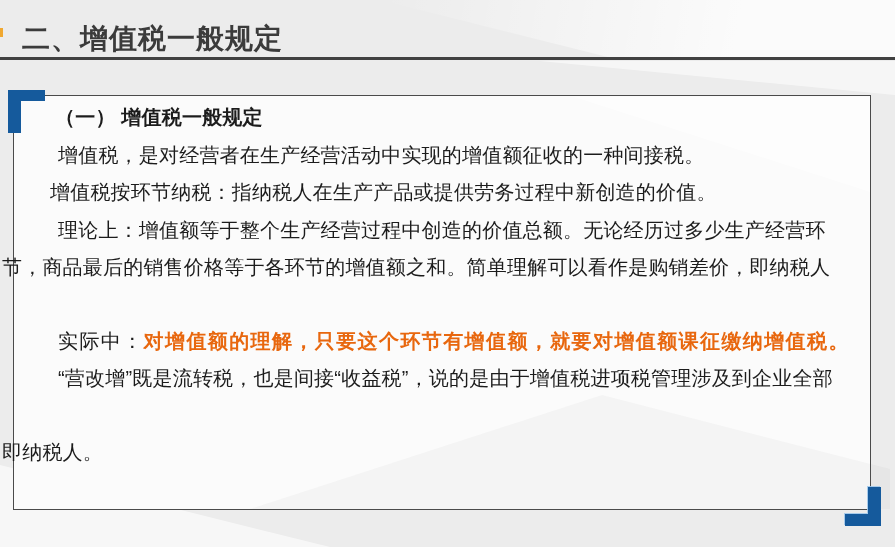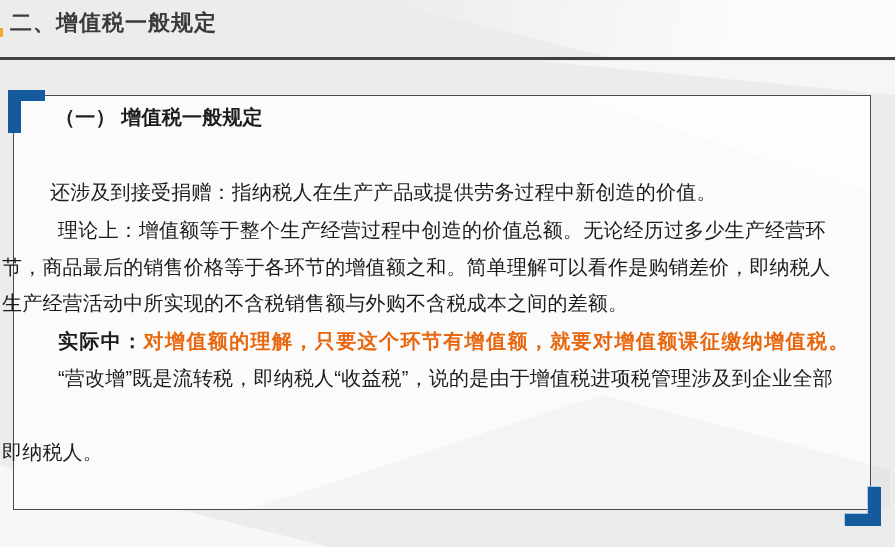--- a/index.html
+++ b/index.html
@@ -16,43 +16,43 @@
         background:rgba(255,255,255,.55); clip-path:polygon(0 0,100% 0,100% 100%); }
   .f4 { left:0; top:430px; width:330px; height:117px;
         background:rgba(255,255,255,.6); clip-path:polygon(0 30%,100% 100%,0 100%); }
   .f3 { left:250px; top:395px; width:640px; height:114px;
         background:rgba(120,120,120,.05); clip-path:polygon(0 100%,55% 0,100% 65%,100% 100%); }
   .f5 { left:500px; top:97px; width:370px; height:95px;
         background:rgba(255,255,255,.5); clip-path:polygon(20% 0,100% 0,100% 100%); }
 
   .title-marker { position:absolute; left:0; top:28px; width:3px; height:9px;
         background:var(--title_marker_yellow, #f0a830); }
-  .slide-title { position:absolute; left:10px; top:8px; margin:0;
-        font-size:22px; font-weight:bold; letter-spacing:1px;
+  .slide-title { position:absolute; left:10px; top:8px; margin:12px;
+        font-size:28px; font-weight:bold; letter-spacing:1px;
         color:var(--title_text, #3b3b3b); }
   .divider { position:absolute; top:57px; left:0; width:895px; height:3px;
         background:var(--divider, #414141); }
 
   .content-box { position:absolute; left:13px; top:95px; width:858px; height:415px;
         background:var(--box_bg, #fbfbfb);
         border:1.5px solid var(--box_border, #4a4a4a); box-sizing:border-box; }
 
   .bracket-tl { position:absolute; left:8px; top:90px; width:37px; height:43px;
         border-top:11px solid var(--accent_blue, #155a9c);
         border-left:13px solid var(--accent_blue, #155a9c); box-sizing:border-box; }
   .bracket-br { position:absolute; left:845px; top:487px; width:36px; height:39px;
         border-bottom:12px solid var(--accent_blue, #155a9c);
         border-right:13px solid var(--accent_blue, #155a9c); box-sizing:border-box;
         filter:drop-shadow(-1px -1px 0 rgba(160,200,235,.9)); }
 
   .text-layer { position:absolute; left:0; top:0; width:895px; height:547px; }
   .ln { position:absolute; white-space:nowrap; font-size:20px; letter-spacing:.2px;
         color:var(--body_text, #1c1c1c); }
   .heading { font-weight:bold; }
-  .em-prefix { font-weight:bold; }
+  .em-prefix { font-weight:normal; }
   .em-orange { font-weight:bold; color:var(--highlight_orange, #e8670e); }
   .emphasis { letter-spacing:1.4px; }
 </style>
 </head>
 <body>
 
 <div class="slide">
   <div class="facet f1"></div>
   <div class="facet f2"></div>
   <div class="facet f4"></div>
@@ -64,29 +64,29 @@
   <section class="content-box"></section>
   <div class="facet f3"></div>
   <div class="facet f5"></div>
 
   <span class="bracket-tl"></span>
   <span class="bracket-br"></span>
 
   <div class="text-layer">
     <div class="ln heading" style="top:104px; left:55px;">（一） 增值税一般规定</div>
 
+    <div class="ln" style="top:142px; left:58px;">增值税，是对经营者在生产经营活动中实现的增值额征收的一种间接税。</div>
 
-    <div class="ln" style="top:179px; left:50px;">还涉及到接受捐赠：指纳税人在生产产品或提供劳务过程中新创造的价值。</div>
+    <div class="ln" style="top:179px; left:50px;">增值税按环节纳税：指纳税人在生产产品或提供劳务过程中新创造的价值。</div>
 
     <div class="ln" style="top:217px; left:58px;">理论上：增值额等于整个生产经营过程中创造的价值总额。无论经历过多少生产经营环</div>
 
     <div class="ln" style="top:254px; left:2px;text-align:center;">节，商品最后的销售价格等于各环节的增值额之和。简单理解可以看作是购销差价，即纳税人</div>
 
-    <div class="ln" style="top:290px; left:2px;">生产经营活动中所实现的不含税销售额与外购不含税成本之间的差额。</div>
 
     <div class="ln emphasis" style="top:328px; left:58px;"><span class="em-prefix">实际中：</span><span class="em-orange">对增值额的理解，只要这个环节有增值额，就要对增值额课征缴纳增值税。</span></div>
 
-    <div class="ln" style="top:365px; left:58px;">“营改增”既是流转税，即纳税人“收益税”，说的是由于增值税进项税管理涉及到企业全部</div>
+    <div class="ln" style="top:365px; left:58px;">“营改增”既是流转税，也是间接“收益税”，说的是由于增值税进项税管理涉及到企业全部</div>
 
 
     <div class="ln" style="top:439px; left:2px;">即纳税人。</div>
   </div>
 </div>
 
 </body></html>

